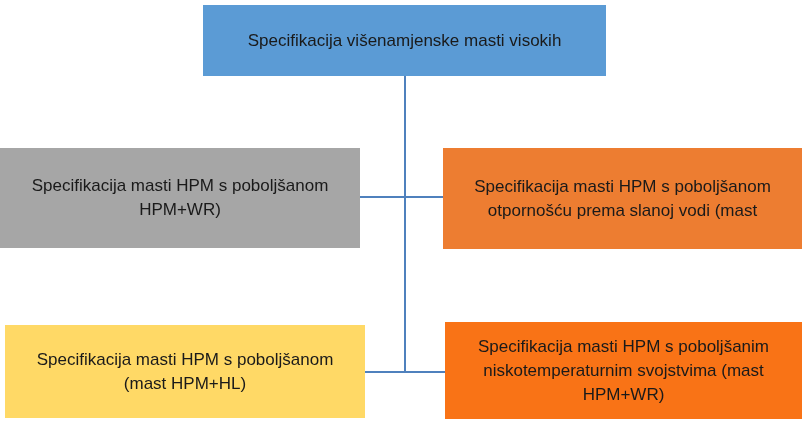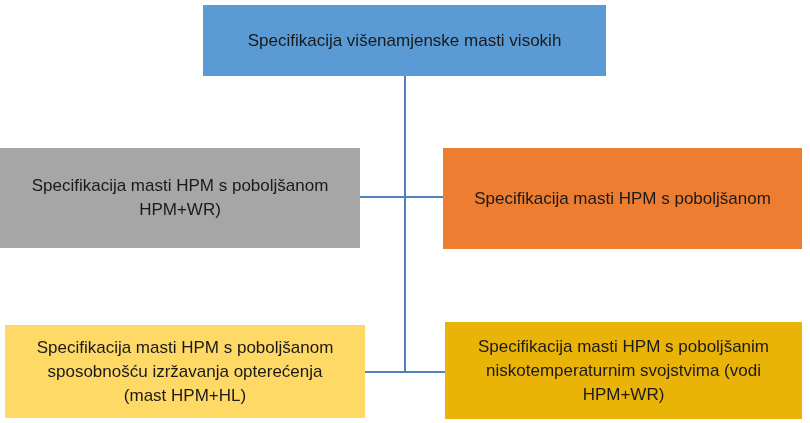--- a/index.html
+++ b/index.html
@@ -54,35 +54,35 @@
   <div class="node node-wr" style="background-color: rgb(166, 166, 166);">
     <div class="node-text">
       <span class="ln">Specifikacija masti HPM s poboljšanom</span>
       <span class="ln">HPM+WR)</span>
     </div>
   </div>
 
   <div class="node node-cr" style="background-color: rgb(237, 125, 49);">
     <div class="node-text">
       <span class="ln">Specifikacija masti HPM s poboljšanom</span>
+      <span class="ln">otpornošću prema slanoj vodi (mast</span>
     </div>
   </div>
 
   <div class="node node-hl" style="background-color: rgb(255, 217, 102);">
     <div class="node-text">
       <span class="ln">Specifikacija masti HPM s poboljšanom</span>
-      <span class="ln">sposobnošću izržavanja opterećenja</span>
       <span class="ln">(mast HPM+HL)</span>
     </div>
   </div>
 
-  <div class="node node-lt" style="background-color: #eab308;">
+  <div class="node node-lt" style="background-color: #f97316;">
     <div class="node-text">
       <span class="ln">Specifikacija masti HPM s poboljšanim</span>
-      <span class="ln">niskotemperaturnim svojstvima (vodi</span>
+      <span class="ln">niskotemperaturnim svojstvima (mast</span>
       <span class="ln">HPM+WR)</span>
     </div>
   </div>
 
   <div class="line line-v" style="background-color: rgb(79, 129, 189);"></div>
 
   <div class="line line-h1" style="background-color: rgb(79, 129, 189);"></div>
 
   <div class="line line-h2" style="background-color: rgb(79, 129, 189);"></div>
 

